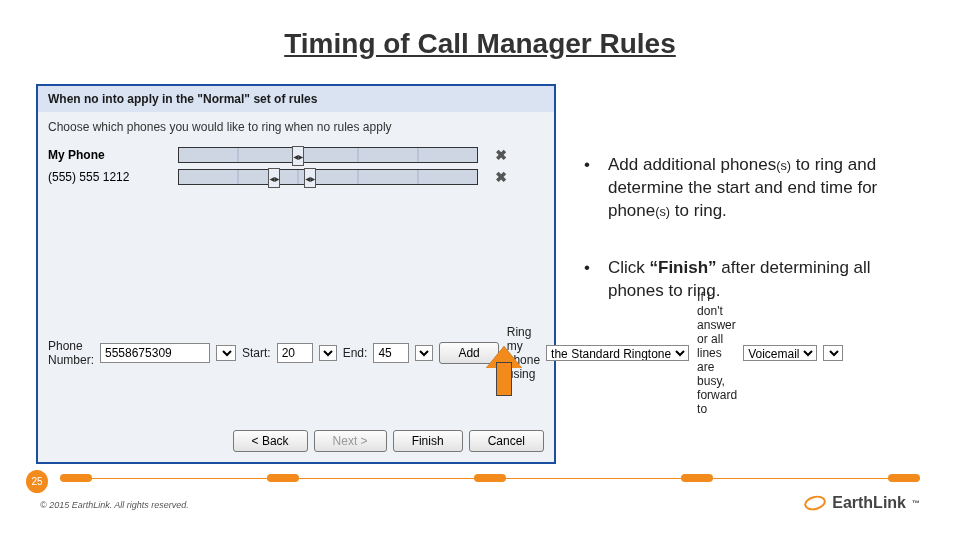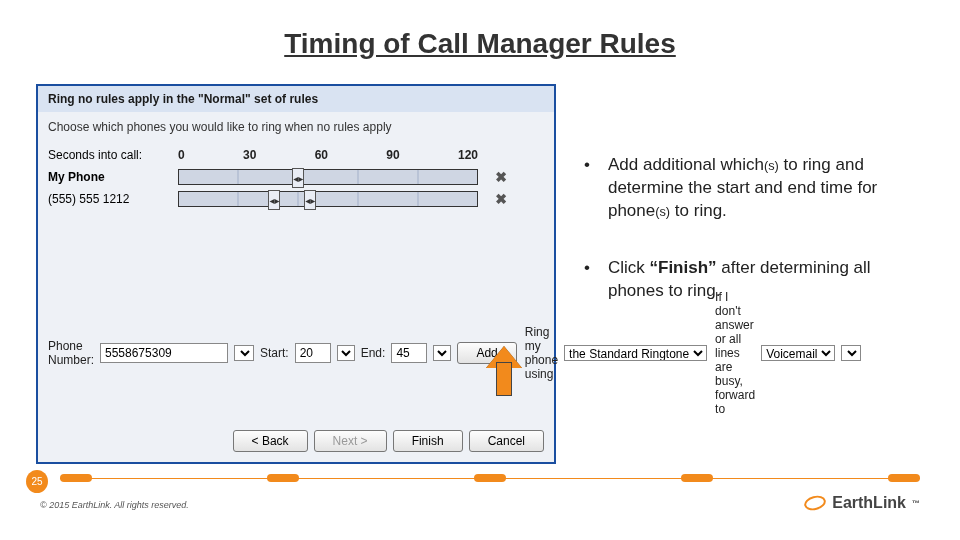--- a/index.html
+++ b/index.html
@@ -29,21 +29,21 @@
     border:1px solid #555; display:flex; align-items:center; justify-content:center;
     font-size:10px; color:#333;
   }
   .remove-x { width:18px; text-align:center; font-weight:700; color:#555; margin-left:14px; font-size:14px; }
   .spacer { flex:1; }
   .form-area { padding:6px 10px; display:flex; flex-direction:row; gap:8px; }
   .form-row { display:flex; align-items:center; gap:6px; font-size:12px; }
   input.txt, input.num {
     border:1px solid #888; background:#fff; height:20px; padding:0 4px; font-size:12px;
   }
-  input.txt { width:128px; }
+  input.txt { width:110px; }
   input.num { width:36px; }
   select.sel { border:1px solid #888; background:#fff; height:16px; font-size:12px; }
   .btn {
     border:1px solid #777; background:linear-gradient(#fdfdfd,#e3e3e3);
     height:22px; padding:0 18px; font-size:12px; border-radius:3px; cursor:pointer;
   }
   .btn[disabled]{ color:#999; }
   .btn-bar { display:flex; gap:6px; justify-content:flex-end; padding:8px 10px 10px 10px; }
   
   .arrow {
@@ -80,34 +80,24 @@
 </head>
 <body>
 
 <div class="slide">
 
   <h1 class="title">Timing of Call Manager Rules</h1>
 
   <div class="content">
 
     <div class="panel" style="position:relative;">
-      <div class="panel-header">Ring no rules apply in the "Normal" set of rules</div>
+      <div class="panel-header">When no into apply in the "Normal" set of rules</div>
       <div class="panel-sub">Choose which phones you would like to ring when no rules apply</div>
 
       <div class="grid-wrap">
-        <div class="sec-row">
-          <div class="sec-label">Seconds into call:</div>
-          <div class="ticks">
-            <span>0</span>
-            <span>30</span>
-            <span>60</span>
-            <span>90</span>
-            <span>120</span>
-          </div>
-        </div>
 
         <div class="phone-row">
           <div class="phone-label bold">My Phone</div>
           <div class="slider-box">
             <div class="slider-track">
               <div class="handle" style="left:38%;">◂▸</div>
             </div>
           </div>
           <div class="remove-x">✖</div>
         </div>
@@ -164,21 +154,21 @@
       <div class="arrow" style="left:448px; top:260px;">
         <div class="head"></div>
           <div class="shaft"></div>
       </div>
     </div>
 
     <div class="notes">
       <ul>
         <li>
           <span>
-            <span>Add additional which</span><span class="small">(s)</span><span> to ring and determine the start and end time for phone</span><span class="small">(s)</span><span> to ring.</span>
+            <span>Add additional phones</span><span class="small">(s)</span><span> to ring and determine the start and end time for phone</span><span class="small">(s)</span><span> to ring.</span>
           </span>
         </li>
         <li>
           <span>
             <span>Click </span><b>“Finish”</b><span> after determining all phones to ring.</span>
           </span>
         </li>
       </ul>
     </div>
 

